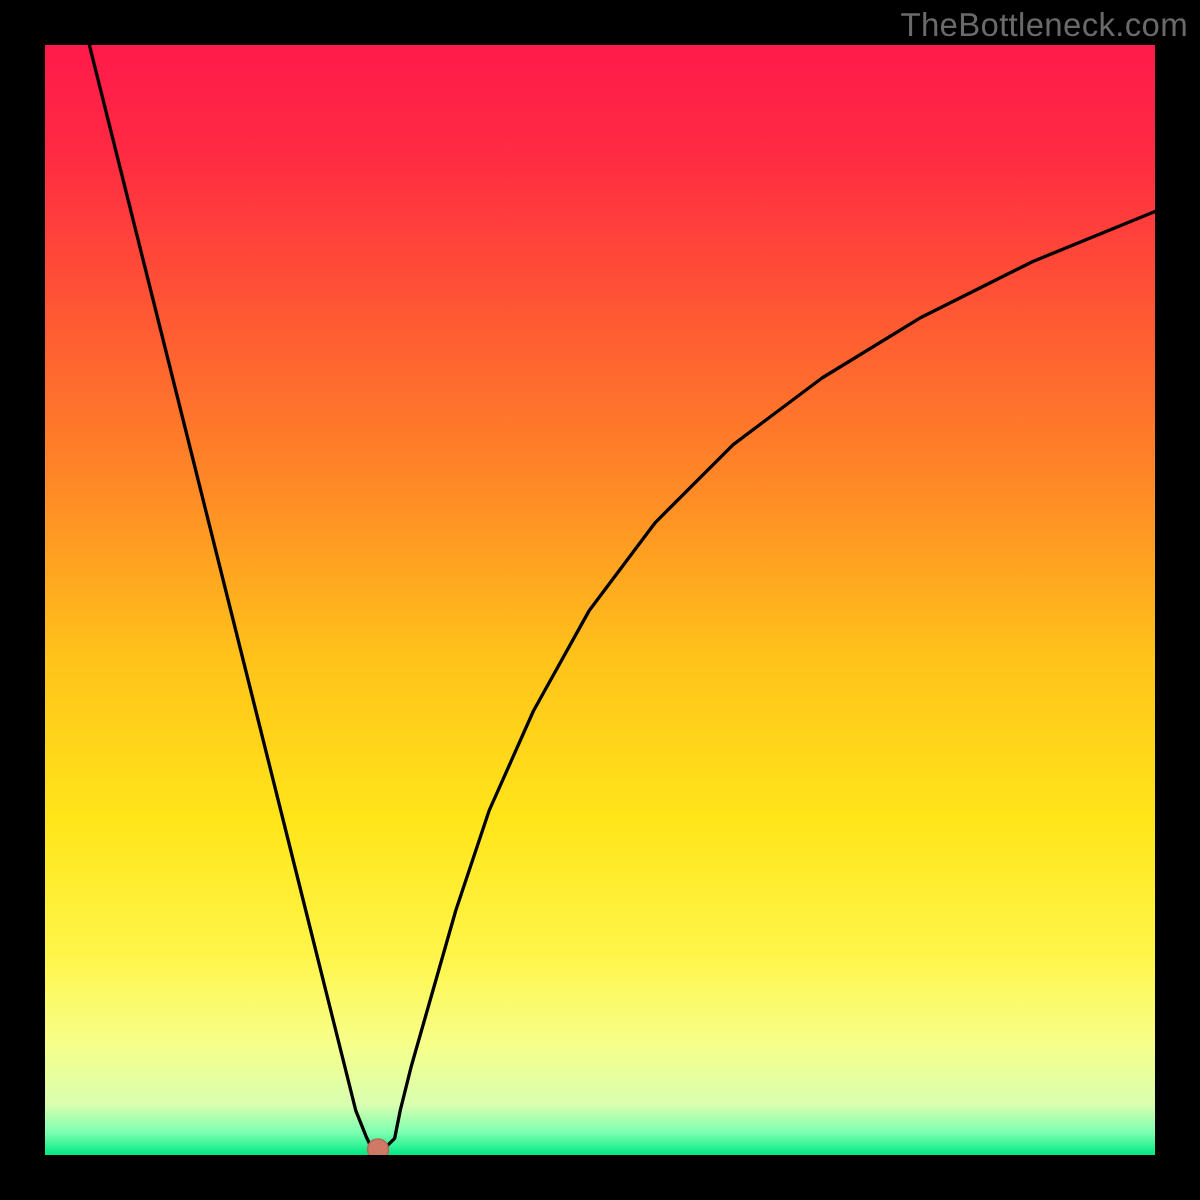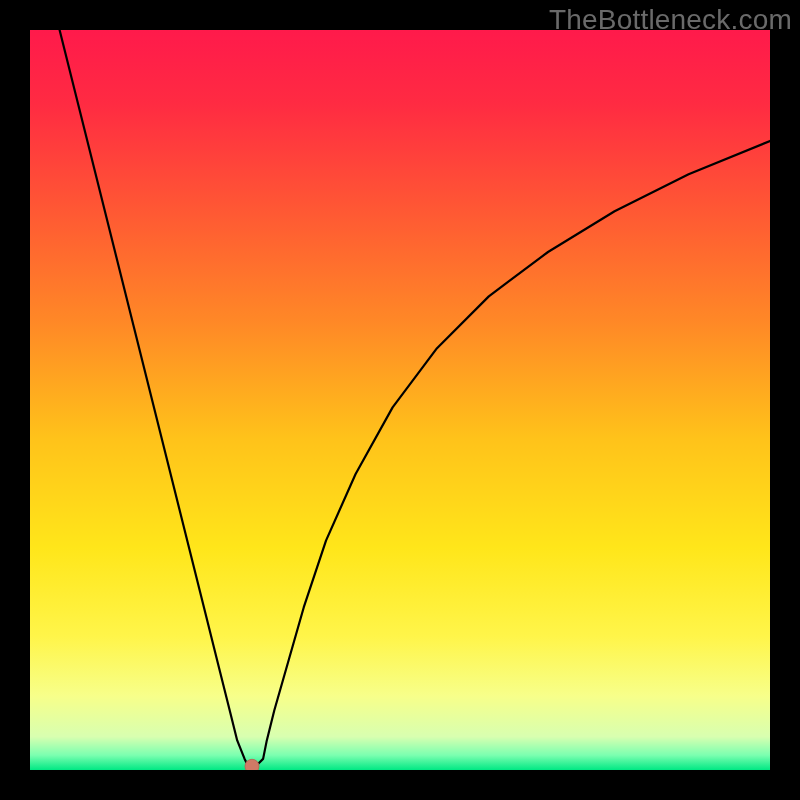--- a/index.html
+++ b/index.html
@@ -22,21 +22,21 @@
     left: 30px;
     top: 30px;
     width: 740px;
     height: 740px;
   }
   .watermark {
     position: absolute;
     top: 4px;
     right: 8px;
     color: #6a6a6a;
-    font-size: 28px;
+    font-size: 22px;
     font-weight: 500;
     letter-spacing: 0.2px;
     user-select: none;
   }
 </style>
 </head>
 <body>
 
 <div class="frame">
   <div class="watermark">TheBottleneck.com</div>

